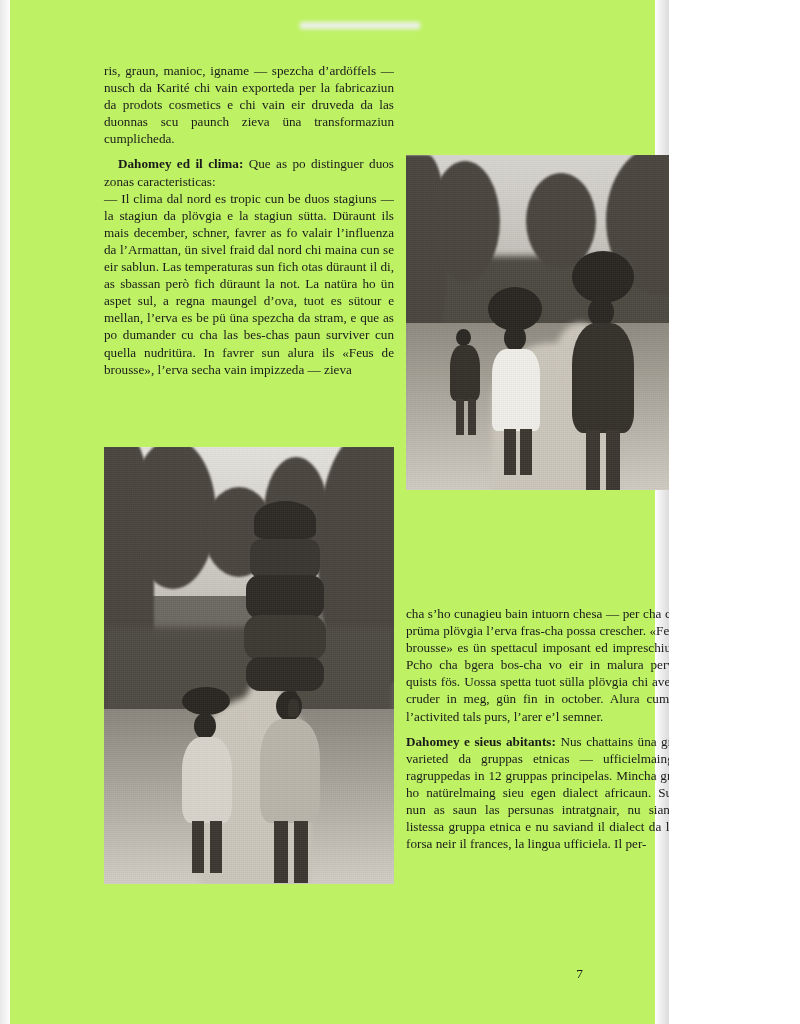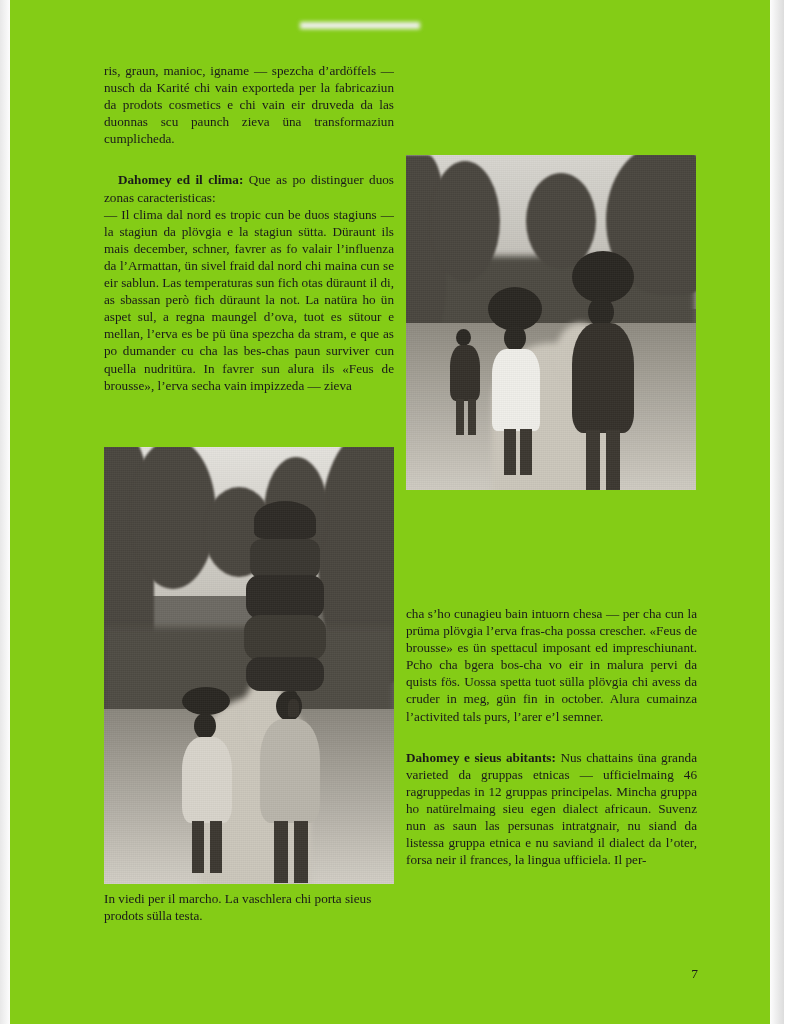--- a/index.html
+++ b/index.html
@@ -2,23 +2,23 @@
 <html><head>
 <meta charset="utf-8">
 <style>
   html, body {
     margin: 0;
     padding: 0;
     background: #ffffff;
   }
   .page {
     position: relative;
-    width: 784px;
+    width: 669px;
     height: 1024px;
-    background: #84cc16;
+    background: #bef264;
     overflow: hidden;
     font-family: "Liberation Serif", serif;
     color: #1a1a1a;
   }
   .scan-edge-left {
     position: absolute;
     left: 0; top: 0;
     width: 10px; height: 1024px;
     background: linear-gradient(to right, #e8e8e8, #fdfdfd);
   }
@@ -52,21 +52,21 @@
 
   p {
     margin: 0 0 0 0;
     font-size: 13.2px;
     line-height: 17.1px;
     text-align: justify;
     text-justify: inter-word;
     hyphens: manual;
   }
   p.indent { text-indent: 14px; }
-  p.gap { margin-top: 24px; }
+  p.gap { margin-top: 8px; }
   .bold { font-weight: bold; }
 
   
   .photo {
     position: relative;
     background: #6d6a63;
     overflow: hidden;
   }
   .photo .sky {
     position: absolute;
@@ -251,17 +251,16 @@
     </div>
 
     <div class="fig-person" style="left:182px; top:244px; width:16px; height:26px;">
       <div class="head" style="left:4px; top:0; width:7px; height:8px;"></div>
       <div class="body" style="left:2px; top:8px; width:11px; height:18px;"></div>
     </div>
 
     <div class="grain"></div>
   </div>
 
-  <div class="caption" id="caption-girl-pots">In viedi per il marcho. La vaschlera chi porta sieus prodots sülla testa.</div>
 
   <div class="page-number">7</div>
 
 </div>
 
 </body></html>

